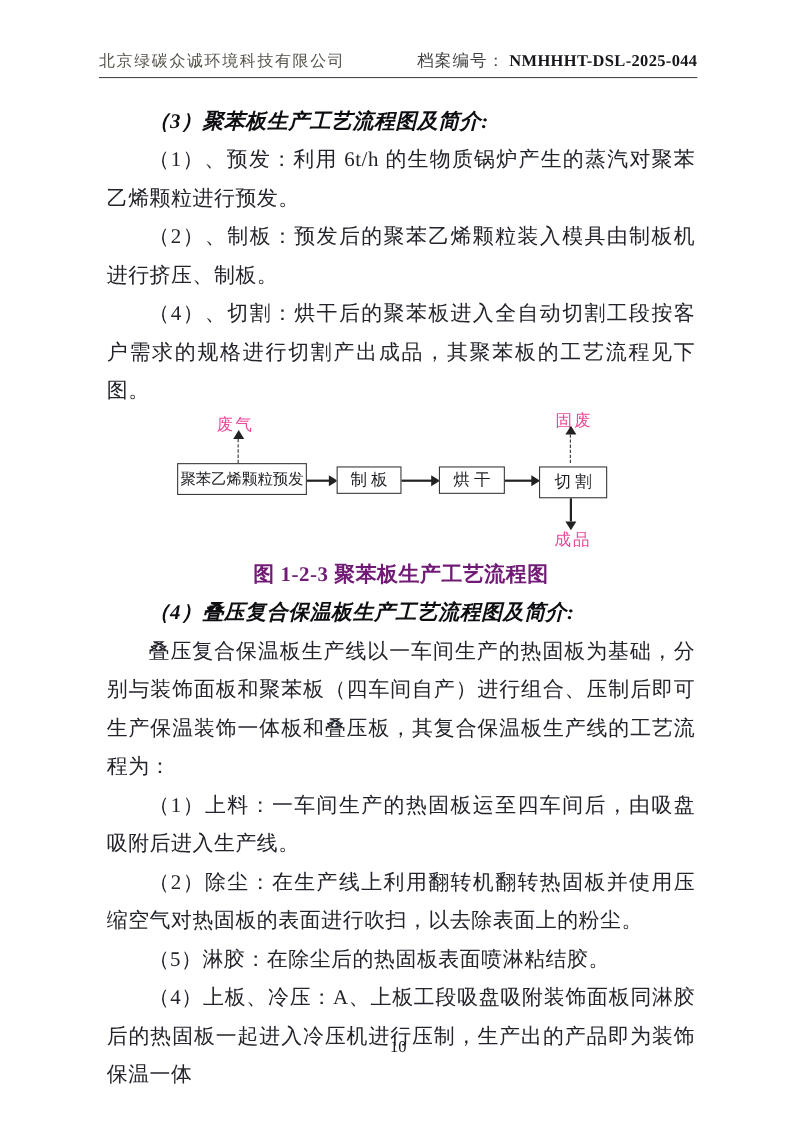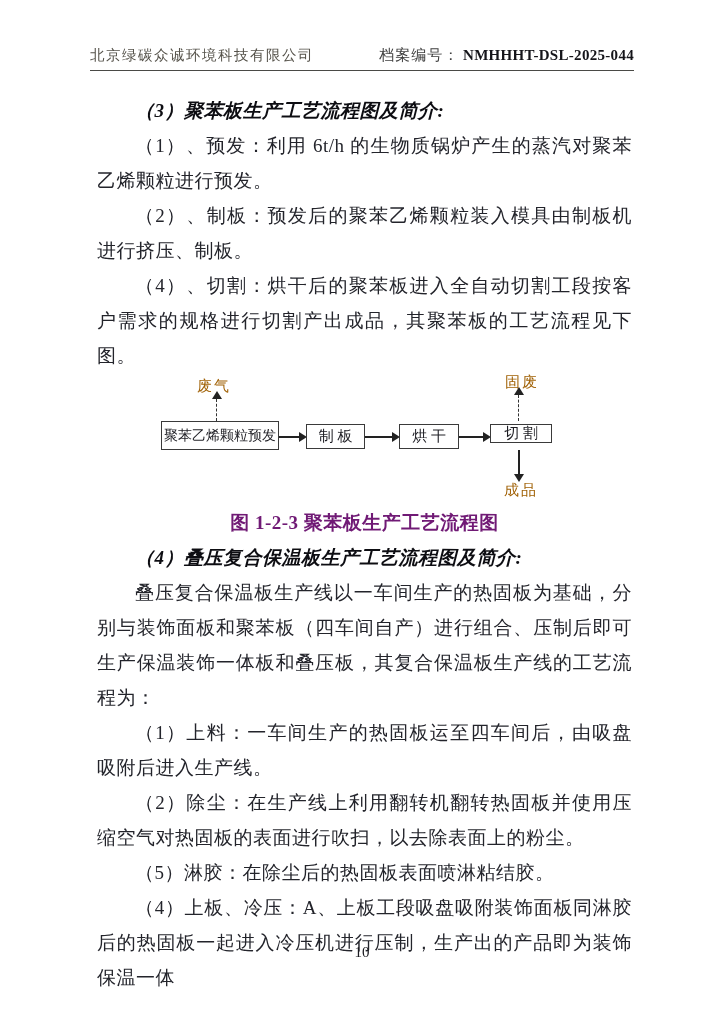--- a/index.html
+++ b/index.html
@@ -40,22 +40,22 @@
   .flow{position:relative;height:132px;}
   .nbox{
     position:absolute;box-sizing:border-box;
     border:1.5px solid #3a3a3a;background:#fff;
     display:flex;align-items:center;justify-content:center;
     color:#1c1c22;white-space:nowrap;
   }
   .nb1{left:64px;top:48px;width:118px;height:29px;font-size:14px;}
   .nb2{left:209px;top:51px;width:59px;height:25px;font-size:15px;}
   .nb3{left:302px;top:51px;width:60px;height:25px;font-size:15px;}
-  .nb4{left:393px;top:51px;width:62px;height:19px;font-size:15px;}
-  .flow-label{position:absolute;font-size:15px;color:#a16207;letter-spacing:2px;white-space:nowrap;}
+  .nb4{left:393px;top:51px;width:62px;height:29px;font-size:15px;}
+  .flow-label{position:absolute;font-size:15px;color:#ec4899;letter-spacing:2px;white-space:nowrap;}
   .lab-gas{left:100px;top:4px;}
   .lab-solid{left:408px;top:0;}
   .lab-prod{left:407px;top:108px;}
   .harrow{position:absolute;height:1.5px;background:#222;top:63px;}
   .harrow::after{
     content:"";position:absolute;right:-7px;top:-4.2px;
     border-left:8px solid #222;border-top:5px solid transparent;border-bottom:5px solid transparent;
   }
   .ha1{left:182px;width:21px;}
   .ha2{left:268px;width:28px;}

